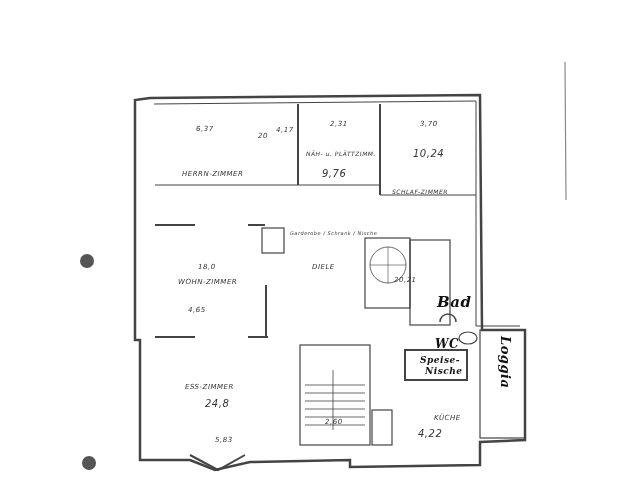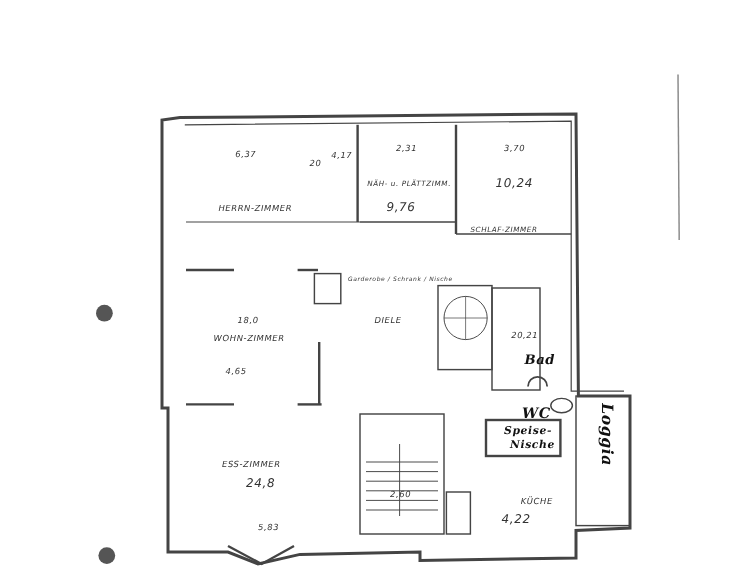--- a/index.html
+++ b/index.html
@@ -1,20 +1,20 @@
 <!DOCTYPE html>
 <html><head>
 <meta charset="utf-8">
 <style>
   html,body{margin:0;padding:0;background:#fff;}
   body{width:621px;height:480px;position:relative;overflow:hidden;font-family:"DejaVu Sans",sans-serif;}
   .plan{position:absolute;left:0;top:0;width:621px;height:480px;}
   .lbl{position:absolute;color:#333;font-size:7px;letter-spacing:0.5px;white-space:nowrap;font-style:italic;}
   .lbl.big{font-size:10px;}
-  .lbl.hand{font-family:"DejaVu Serif",serif;font-style:italic;color:#111;font-weight:bold;font-size:11px;}
+  .lbl.hand{font-family:"DejaVu Serif",serif;font-style:italic;color:#111;font-weight:bold;font-size:15px;}
   .punch{position:absolute;width:14px;height:14px;border-radius:50%;background:#555;}
   .vrot90{transform:rotate(90deg);transform-origin:left top;}
 </style>
 </head>
 <body>
 
 <div class="plan">
   <svg width="621" height="480" viewBox="0 0 621 480">
     <g fill="none" stroke="#444" stroke-width="1.2">
 
@@ -88,33 +88,33 @@
   <span class="lbl" style="left:392px;top:188px;font-size:6px;">SCHLAF-ZIMMER</span>
 
   
   <span class="lbl" style="left:198px;top:263px;">18,0</span>
   <span class="lbl" style="left:178px;top:278px;">WOHN-ZIMMER</span>
   <span class="lbl" style="left:188px;top:306px;text-align:right;">4,65</span>
 
   
   <span class="lbl" style="left:290px;top:230px;font-size:5px;">Garderobe / Schrank / Nische</span>
   <span class="lbl" style="left:312px;top:263px;">DIELE</span>
-  <span class="lbl" style="left:378px;top:276px;padding-left:48px;">20,21</span>
+  <span class="lbl" style="left:346px;top:276px;padding-left:48px;">20,21</span>
 
   
   <span class="lbl" style="left:185px;top:383px;">ESS-ZIMMER</span>
   <span class="lbl big" style="left:205px;top:398px;">24,8</span>
   <span class="lbl" style="left:215px;top:436px;">5,83</span>
 
   
   <span class="lbl hand" style="left:437px;top:293px;">Bad</span>
   <span class="lbl hand" style="left:435px;top:337px;font-size:12px;">WC</span>
   <span class="lbl hand" style="left:420px;top:355px;font-size:9px;">Speise-</span>
   <span class="lbl hand" style="left:425px;top:366px;font-size:9px;">Nische</span>
   <span class="lbl hand vrot90" style="left:513px;top:336px;font-size:13px;">Loggia</span>
 
   
   <span class="lbl" style="left:410px;top:414px;padding-left:24px;">KÜCHE</span>
   <span class="lbl big" style="left:418px;top:428px;">4,22</span>
 
   
-  <span class="lbl" style="left:325px;top:408px;">2,60</span>
+  <span class="lbl" style="left:325px;top:418px;">2,60</span>
 </div>
 
 </body></html>

